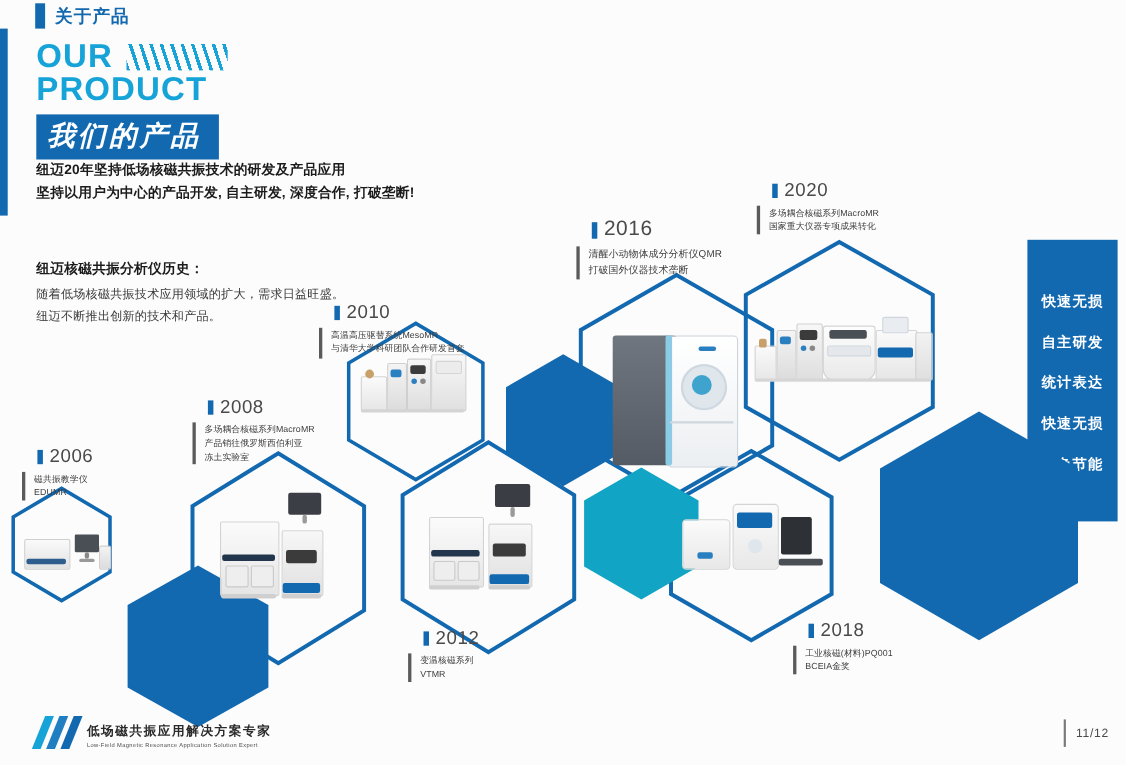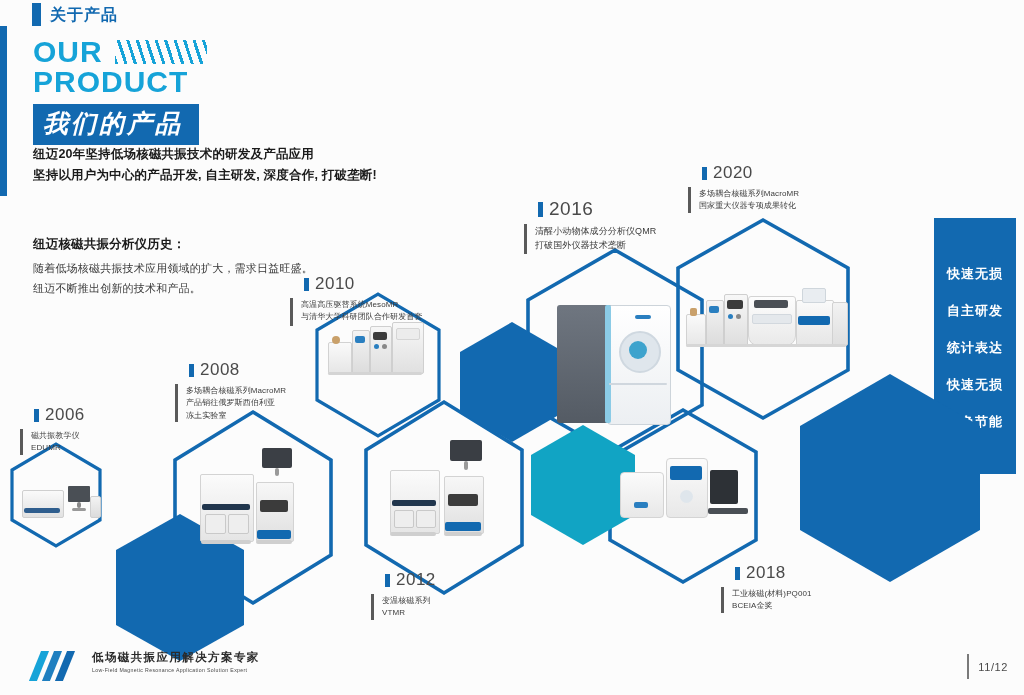--- a/index.html
+++ b/index.html
@@ -59,21 +59,21 @@
   .m-year{font-size:17px;color:#4a4a4a;letter-spacing:.5px;}
   .m-body{display:flex;gap:8px;margin-top:4px;}
   .m-rule{width:3px;background:#5a5a5a;flex:0 0 3px;}
   .m-lines{font-size:8px;color:#3c3c3c;line-height:1.55;letter-spacing:.1px;padding-top:1px;}
 
   
   .dev{position:absolute;}
   .box{position:absolute;border-radius:2px;}
 
   
-  .footer{position:absolute;left:35px;bottom:14px;display:flex;align-items:flex-start;gap:13px;}
+  .footer{position:absolute;left:35px;bottom:14px;display:flex;align-items:flex-end;gap:0;}
   .f-slashes{width:44px;height:30px;position:relative;}
   .f-sl{position:absolute;top:0;width:8px;height:30px;transform:skewX(-22deg);}
   .f-text-cn{font-size:11.5px;font-weight:bold;color:#2a2a2a;letter-spacing:1.4px;line-height:1.2;}
   .f-text-en{font-size:5.2px;color:#4a4a4a;letter-spacing:.35px;margin-top:2px;}
   .pageno{position:absolute;right:16px;bottom:16px;display:flex;align-items:center;gap:9px;}
   .pg-rule{width:2px;height:25px;background:#7a7a7a;}
   .pg-text{font-size:11px;color:#4a4a4a;letter-spacing:.6px;}
 </style>
 </head>
 <body>

